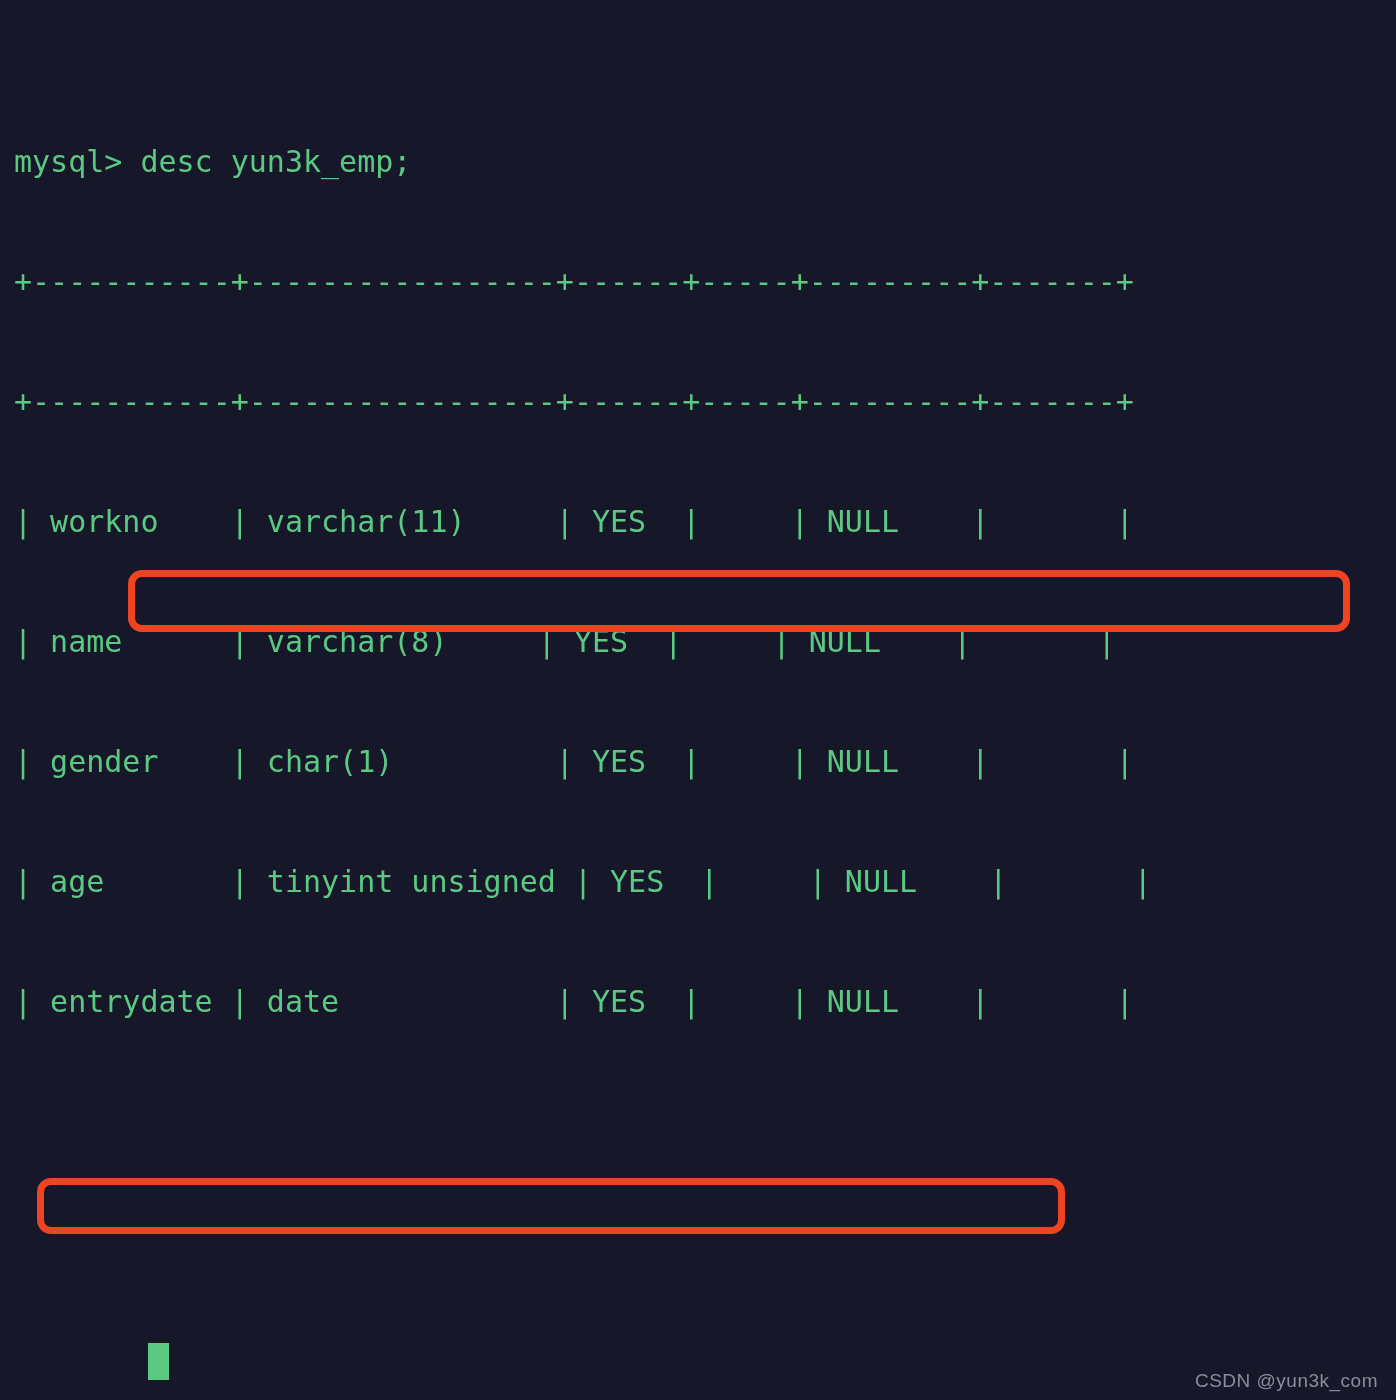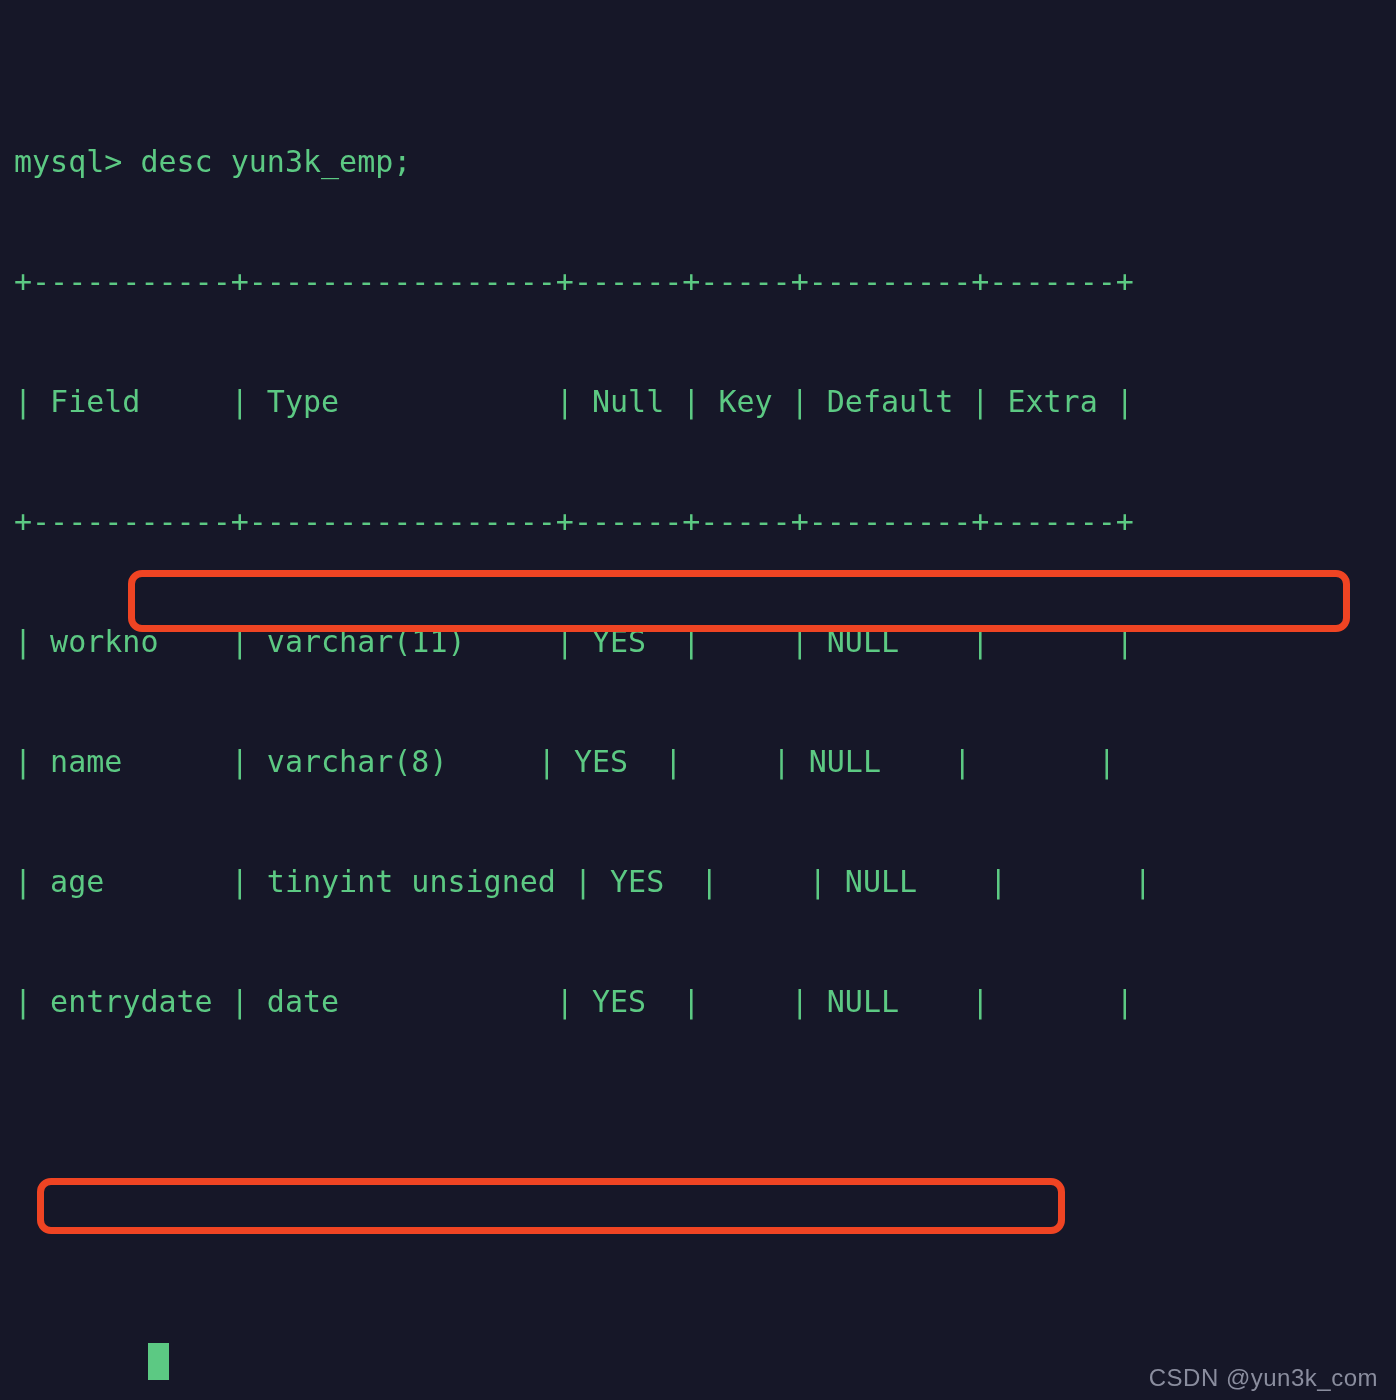--- a/index.html
+++ b/index.html
@@ -68,36 +68,36 @@
     height: 37px;
     background: #5CC983;
   }
 
   #watermark {
     position: absolute;
     right: 18px;
     bottom: 8px;
     color: #8a8d9e;
     font-family: "Liberation Sans", sans-serif;
-    font-size: 24px;
+    font-size: 19px;
     letter-spacing: 0.5px;
     white-space: pre;
   }
 </style>
 </head>
 <body>
 
 <div id="terminal">
 
   <div class="line">mysql&gt; desc yun3k_emp;</div>
   <div class="line">+-----------+-----------------+------+-----+---------+-------+</div>
-  <div class="line">| Field     | Type            | Null | Key | Default | Extra |</div>
   <div class="line">+-----------+-----------------+------+-----+---------+-------+</div>
   <div class="line">| workno    | varchar(11)     | YES  |     | NULL    |       |</div>
   <div class="line">| name      | varchar(8)     | YES  |     | NULL    |       |</div>
+  <div class="line">| gender    | char(1)         | YES  |     | NULL    |       |</div>
   <div class="line">| age       | tinyint unsigned | YES  |     | NULL    |       |</div>
   <div class="line">| entrydate | date            | YES  |     | NULL    |       |</div>
   
   
   
 
   
   
   
   

